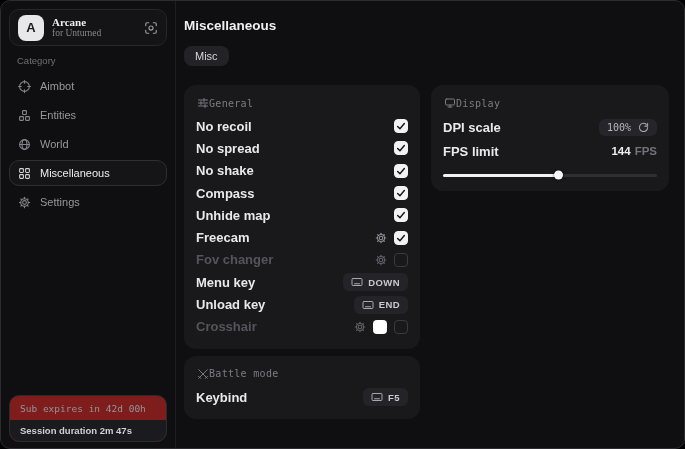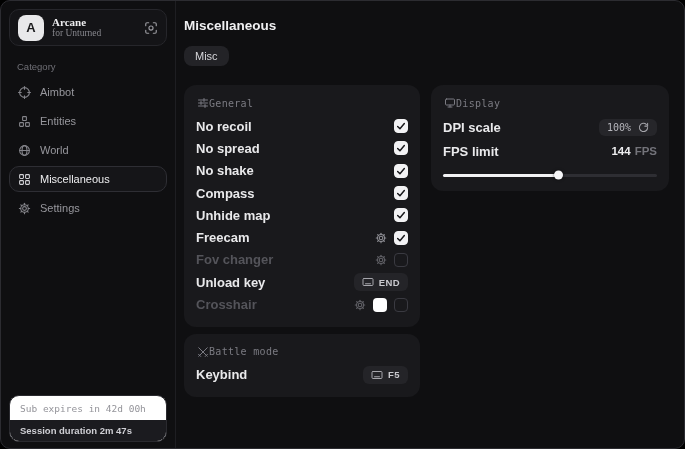--- a/index.html
+++ b/index.html
@@ -20,33 +20,33 @@
   .brand-logo {
     width:26px; height:26px; border-radius:8px; background:#e8e8ea;
     color:#1a1a1c; font-weight:700; font-size:13px;
     display:flex; align-items:center; justify-content:center; flex:0 0 26px;
   }
   .brand-text { flex:1; line-height:1.15;font-family:Liberation Serif, serif; }
   .brand-name { font-size:11px; font-weight:700; color:#ededef; }
   .brand-sub { font-size:9.5px; color:#87878d; }
   .brand-action { color:#9a9aa0; display:flex; }
   .brand-action svg { width:14px; height:14px; }
-  .category-label { font-size:9.5px; color:#6f6f76; margin:15px 0 7px 8px; }
+  .category-label { font-size:9.5px; color:#6f6f76; margin:9px 0 7px 8px; }
   .nav { display:flex; flex-direction:column; gap:3px; }
   .nav-item {
     display:flex; align-items:center; gap:9px; height:26px; padding:0 8px;
     border:1px solid transparent; border-radius:10px;
     color:#97979d; font-size:11px; cursor:default;
   }
   .nav-item svg { width:13px; height:13px; flex:0 0 13px; color:#84848a; }
   .nav-item[data-selected="true"] { background:#151518; border-color:#2e2e34; color:#ededef; }
   .nav-item[data-selected="true"] svg { color:#d2d2d6; }
   .sidebar-footer {
     position:absolute; left:8px; right:8px; bottom:6px;
-    border:1px solid #2a2a2f; border-radius:10px; overflow:hidden; background:#ffffff;
+    border:1px solid #2a2a2f; border-radius:10px; overflow:hidden; background:#7f1d1d;
   }
   .footer-line1 { font-family:"DejaVu Sans Mono", monospace; font-size:9.5px; color:#94949a; padding:7px 10px 6px; }
   .footer-line2 { background:#1b1b1f; font-size:9.5px; font-weight:700; color:#cfcfd4; padding:5px 10px; }
   
   .main { flex:1; padding:17px 15px 15px 8px; }
   .page-title { font-size:13.5px; font-weight:700; color:#f0f0f2; margin-bottom:13px; }
   .tab-pill {
     display:inline-flex; align-items:center; background:#232327; border-radius:8px;
     padding:4px 11px; font-size:11px; color:#d6d6da; margin-bottom:19px;
   }
@@ -296,20 +296,32 @@
                   <line x1="5.3" y1="18.7" x2="7" y2="17"></line>
                     <line x1="17" y1="7" x2="18.7" y2="5.3"></line>
                 </svg>
               </span>
               <span class="checkbox" data-checked="false">
                 
               </span>
             </span>
           </div>
 
+          <div class="row">
+            <span class="row-label">Menu key</span>
+            <span class="row-controls">
+              <span class="key-badge">
+                <svg viewBox="0 0 24 24" fill="none" stroke="currentColor" stroke-width="2" stroke-linecap="round">
+                  <rect x="2" y="5" width="20" height="14" rx="2"></rect>
+                    <line x1="7" y1="15.5" x2="17" y2="15.5"></line>
+                </svg>
+                <span>DOWN</span>
+              </span>
+            </span>
+          </div>
 
           <div class="row">
             <span class="row-label">Unload key</span>
             <span class="row-controls">
               <span class="key-badge">
                 <svg viewBox="0 0 24 24" fill="none" stroke="currentColor" stroke-width="2" stroke-linecap="round">
                   <rect x="2" y="5" width="20" height="14" rx="2"></rect>
                     <line x1="7" y1="15.5" x2="17" y2="15.5"></line>
                 </svg>
                 <span>END</span>

